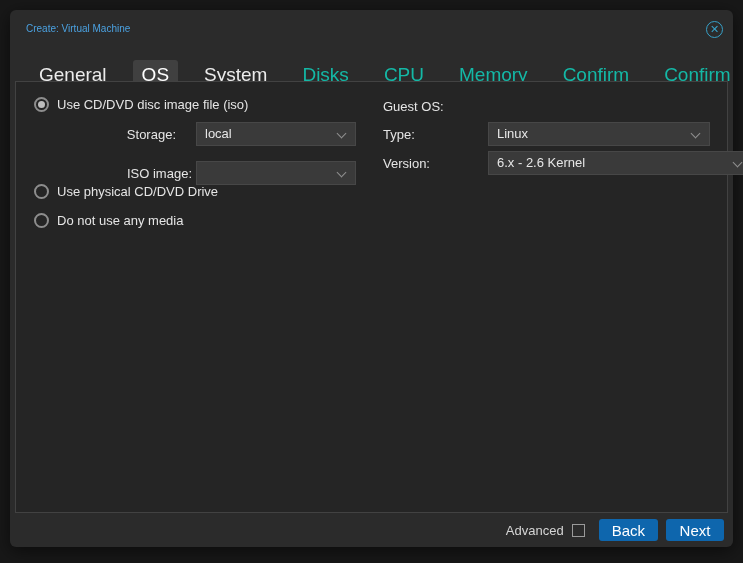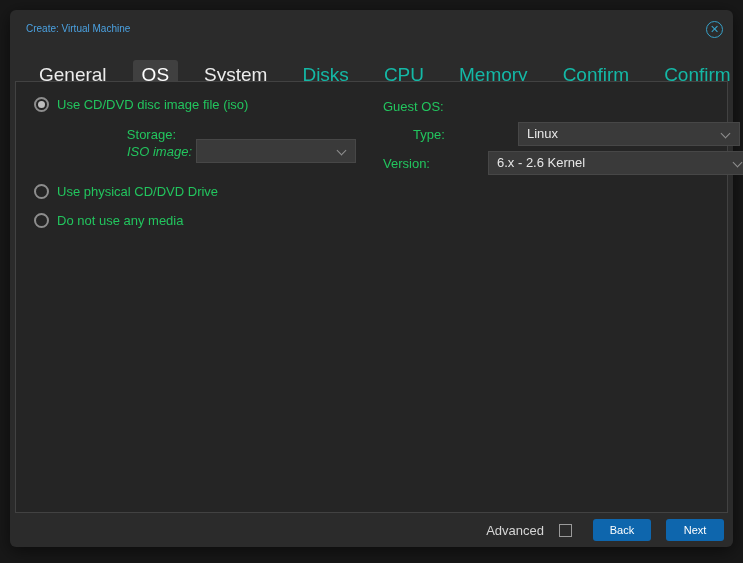--- a/index.html
+++ b/index.html
@@ -43,21 +43,21 @@
   .tab.active { background:#404040; color:#ffffff; border-radius:3px; }
   .tab.disabled { color:#14b8a6; cursor:default; }
   
   .dlg-body {
     position:absolute; left:5px; right:5px; top:71px; bottom:34px;
     background:#252525;
     border:1px solid #424242;
   }
   .abs { position:absolute; }
   .row { display:flex; align-items:center; }
-  .lbl { font-size:13px; color:#22c55e; }
+  .lbl { font-size:13px; color:#e5e5e5; }
   .lbl-right { text-align:right; }
   
   .radio-row { display:flex; align-items:center; gap:8px; cursor:pointer; }
   .radio {
     width:15px; height:15px; flex:0 0 15px;
     border:2px solid #8d8d8d; border-radius:50%;
     background:transparent;
     display:flex; align-items:center; justify-content:center;
   }
   .radio .dot { width:7px; height:7px; border-radius:50%; background:#bdbdbd; display:none; }
@@ -78,35 +78,35 @@
     position:absolute; right:10px; top:7px;
     width:7px; height:7px;
     border-right:1.3px solid #8f8f8f;
     border-bottom:1.3px solid #8f8f8f;
     transform:rotate(45deg);
   }
   
   .dlg-footer {
     position:absolute; left:0; right:0; bottom:0; height:34px;
     display:flex; align-items:center; justify-content:flex-end;
-    gap:15px; padding-right:9px;
+    gap:8px; padding-right:9px;
   }
   .adv-label { font-size:13px; color:#d5d5d5; }
   .checkbox {
     width:13px; height:13px;
     border:1px solid #9a9a9a;
     background:#2b2b2b;
     margin-right:6px;
     cursor:pointer;
   }
   .btn {
     min-width:58px; height:22px;
     background:#0e66ad; color:#ffffff;
     border:none; border-radius:3px;
-    font-size:11px; font-family:"Liberation Sans", sans-serif;
+    font-size:15px; font-family:"Liberation Sans", sans-serif;
     cursor:pointer; padding:0 13px;
   }
 </style>
 </head>
 <body>
 
 <div class="dialog">
 
   <div class="dlg-header">
     <div class="dlg-title">Create: Virtual Machine</div>
@@ -128,42 +128,46 @@
 
     <div class="abs radio-row" style="left:18px; top:15px;">
       <span class="radio checked">
           <span class="dot"></span>
         </span>
       <span class="lbl">Use CD/DVD disc image file (iso)</span>
     </div>
 
     <div class="abs row" style="left:10px; top:40px; height:24px;">
       <div class="lbl lbl-right" style="width:170px; padding-right:20px;">Storage:</div>
+      <div class="combo" style="width:160px;">
+        <span>local</span>
+        <span class="chevron"></span>
+      </div>
     </div>
 
-    <div class="abs row" style="left:10px; top:57px; height:24px;font-style:italic;">
+    <div class="abs row" style="left:10px; top:79px; height:24px;">
       <div class="lbl lbl-right" style="width:170px; padding-right:4px;">ISO image:</div>
       <div class="combo" style="width:160px;">
         <span class="chevron"></span>
       </div>
     </div>
 
     <div class="abs radio-row" style="left:18px; top:102px;">
       <span class="radio"></span>
       <span class="lbl">Use physical CD/DVD Drive</span>
     </div>
 
     <div class="abs radio-row" style="left:18px; top:131px;">
       <span class="radio"></span>
       <span class="lbl">Do not use any media</span>
     </div>
 
     <div class="abs lbl" style="left:367px; top:17px;">Guest OS:</div>
 
-    <div class="abs row" style="left:367px; top:40px; height:24px;margin-left:30px;">
+    <div class="abs row" style="left:367px; top:40px; height:24px;">
       <div class="lbl" style="width:105px;">Type:</div>
       <div class="combo" style="width:222px;">
         <span>Linux</span>
         <span class="chevron"></span>
       </div>
     </div>
 
     <div class="abs row" style="left:367px; top:69px; height:24px;">
       <div class="lbl" style="width:105px;">Version:</div>
       <div class="combo" style="width:264px;">

